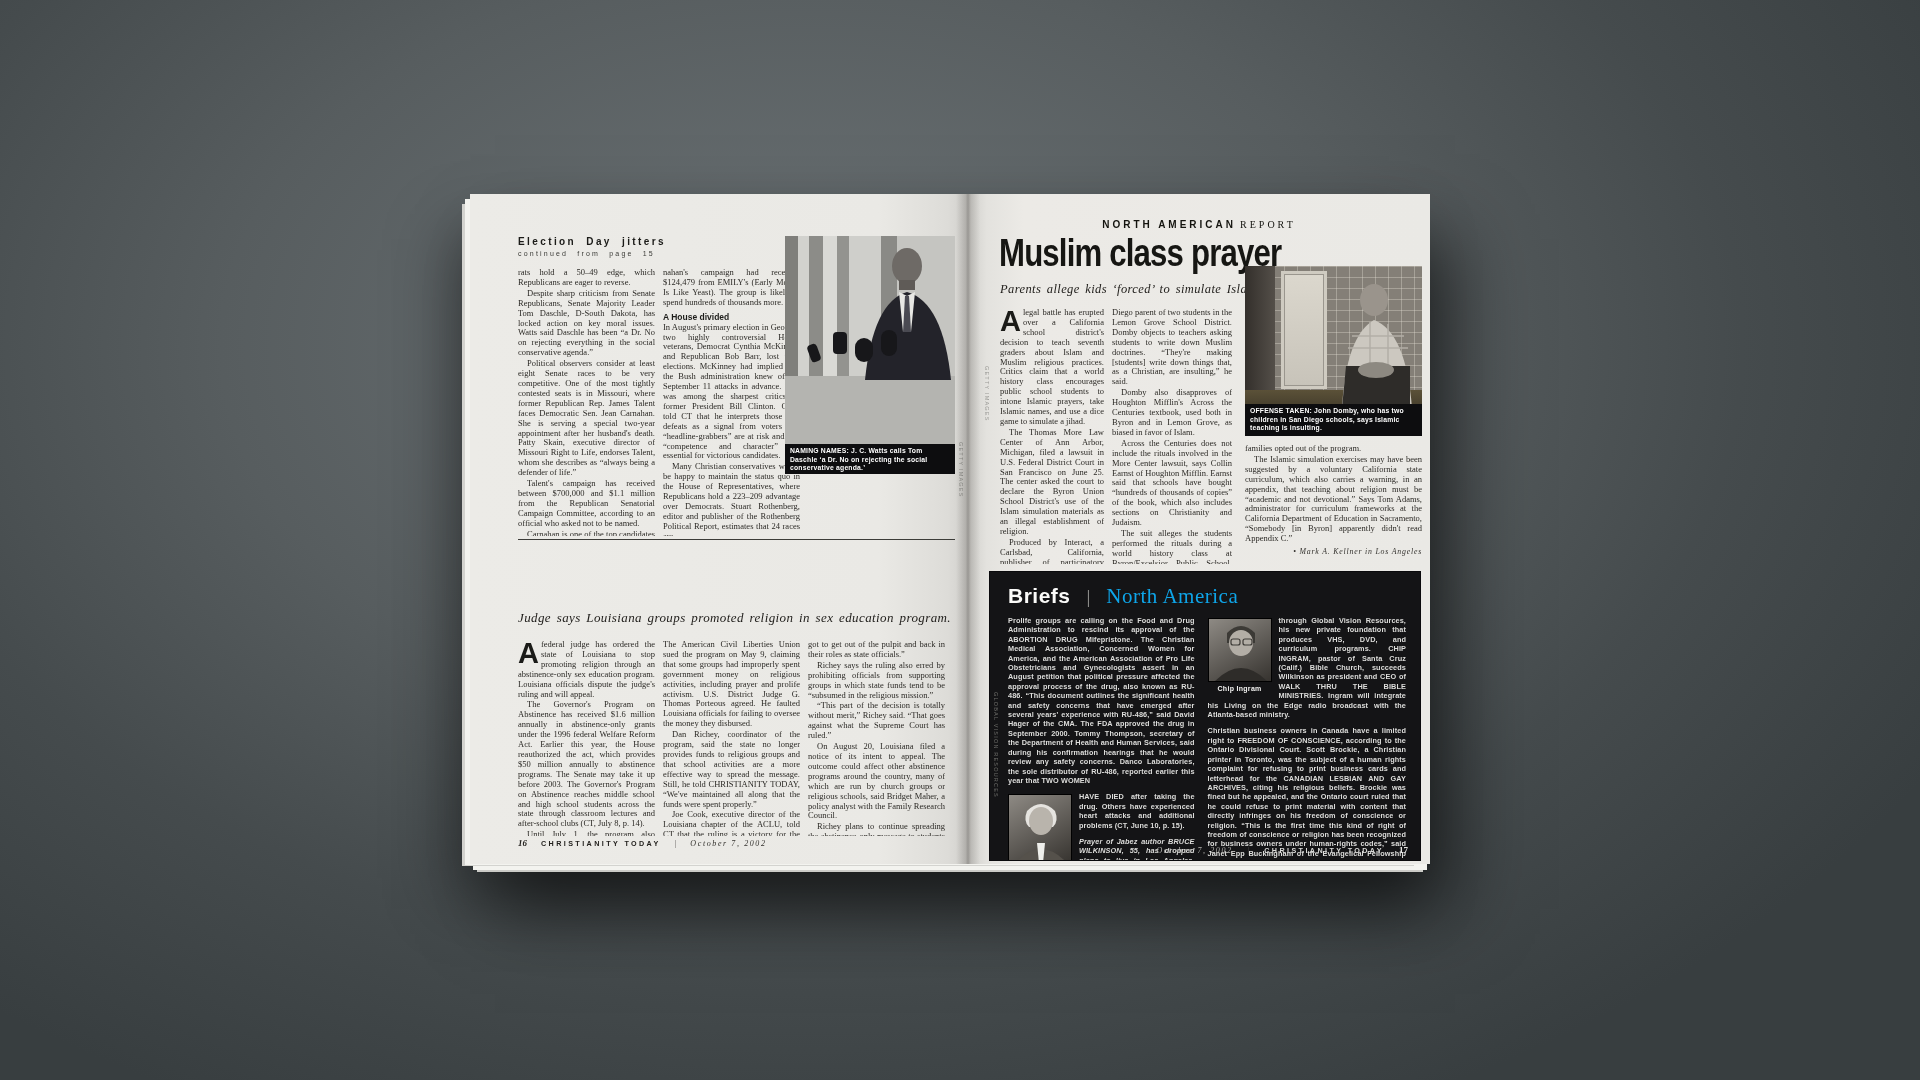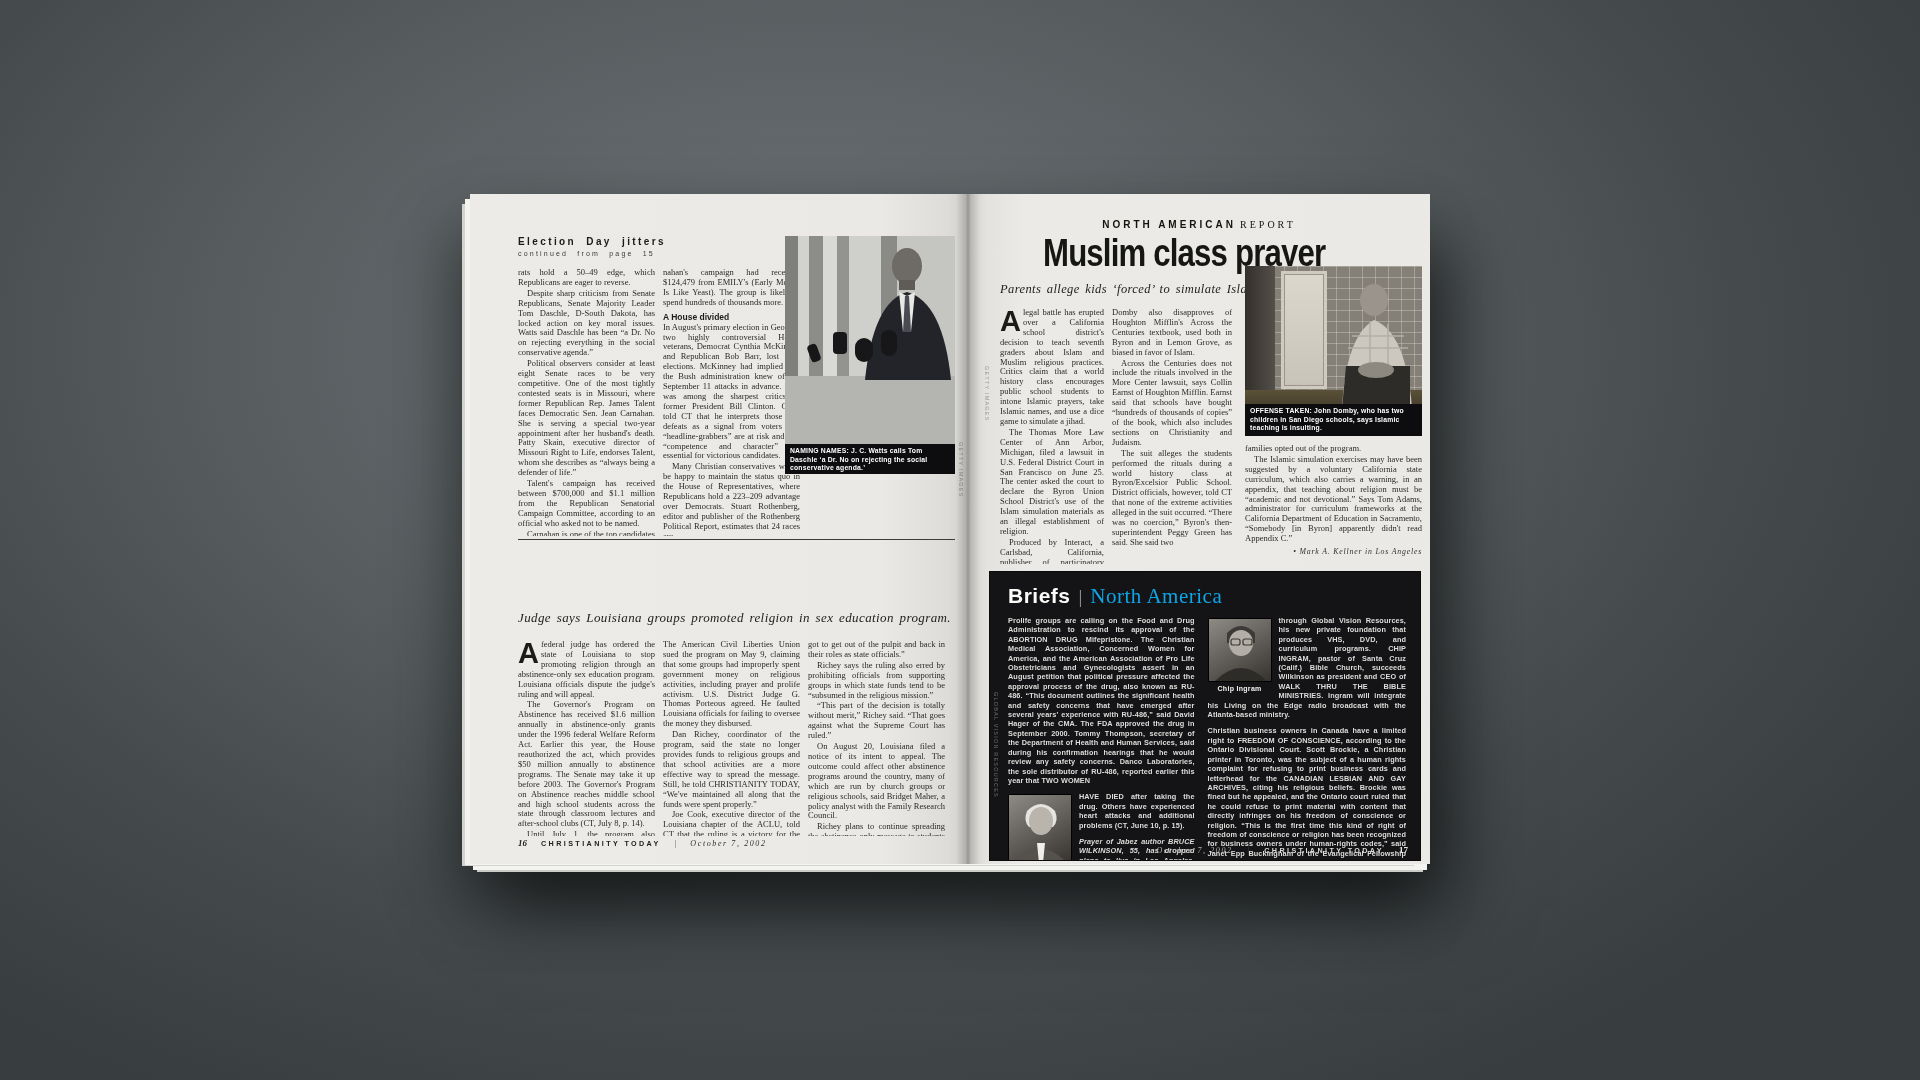--- a/index.html
+++ b/index.html
@@ -61,21 +61,21 @@
   .fsep{color:#55534f;font-size:8px;}
   .fdate{font:italic 8px "Liberation Serif",serif;letter-spacing:1.6px;color:#33312d;}
 
   
   .kicker{position:absolute;left:0;top:20px;width:100%;text-align:center;color:#14140f;}
   .kicker b{font:bold 10px "Liberation Sans",sans-serif;letter-spacing:3px;}
   .kicker span{font:10px "Liberation Serif",serif;letter-spacing:3px;}
   .briefs{position:absolute;left:22px;top:378px;width:430px;height:288px;background:#141416;overflow:hidden;
     box-shadow:0 0 0 1px #0a0a0c;}
   .briefs-inner{position:absolute;inset:12px 14px 6px 18px;}
-  .b-head{display:flex;align-items:baseline;gap:8px;margin-bottom:7px;}
+  .b-head{display:flex;align-items:baseline;gap:16px;margin-bottom:7px;}
   .b-title{font:900 21px "Liberation Sans",sans-serif;color:#fbfbf9;letter-spacing:.5px;}
   .b-bar{color:#9a9a96;font-size:19px;font-weight:400;}
   .b-region{font:21px "Liberation Serif",serif;color:#0ea5e9;letter-spacing:.5px;}
   .b-body{display:flex;gap:13px;}
   .b-colA{width:188px;}
   .b-colB{width:200px;}
   .briefs p{margin:0 0 7px 0;font:bold 7.3px/9.4px "Liberation Sans",sans-serif;color:#dddddb;text-align:justify;letter-spacing:.1px;}
   .footer-r{position:absolute;right:12px;bottom:5px;display:flex;align-items:baseline;gap:15px;}
   .footer-r .fdate{color:#b7b7b3;}
   .footer-r .brand{color:#d9d9d7;}
@@ -160,34 +160,35 @@
     </div>
   </div>
 
   <div class="page right">
 
     <div class="kicker">
       <b>NORTH AMERICAN</b>
       <span>REPORT</span>
     </div>
 
-    <div style="position:absolute;left:31px;top:38px;margin-left:44px;">
+    <div style="position:absolute;left:31px;top:38px;">
       <span class="mega" style="font-size:38px;">Muslim class prayer</span>
     </div>
     <div class="deck" style="position:absolute;left:32px;top:88px;font-size:12.5px;">Parents allege kids ‘forced’ to simulate Islam.</div>
 
     <div class="vcred" style="left:16px;top:172px;color:#9a9a96;">GETTY IMAGES</div>
 
     <div class="col" style="left:32px;top:114px;width:104px;height:256px;">
       <p><span class="drop">A</span><span>legal battle has erupted over a California school district's decision to teach seventh graders about Islam and Muslim religious practices. Critics claim that a world history class encourages public school students to intone Islamic prayers, take Islamic names, and use a dice game to simulate a jihad.</span></p>
       <p>The Thomas More Law Center of Ann Arbor, Michigan, filed a lawsuit in U.S. Federal District Court in San Francisco on June 25. The center asked the court to declare the Byron Union School District's use of the Islam simulation materials as an illegal establishment of religion.</p>
       <p>Produced by Interact, a Carlsbad, California, publisher of participatory curriculum, the Islam simulation says students will “read a short history of Islam, acquire a Muslim name and learn about Muslim dress and customs.” The More Center filed the action on behalf of parents and four children in the district near Oakland.</p>
 
     </div>
     <div class="col" style="left:144px;top:114px;width:120px;height:256px;">
+      <p>Diego parent of two students in the Lemon Grove School District. Domby objects to teachers asking students to write down Muslim doctrines. “They're making [students] write down things that, as a Christian, are insulting,” he said.</p>
       <p>Domby also disapproves of Houghton Mifflin's Across the Centuries textbook, used both in Byron and in Lemon Grove, as biased in favor of Islam.</p>
       <p>Across the Centuries does not include the rituals involved in the More Center lawsuit, says Collin Earnst of Houghton Mifflin. Earnst said that schools have bought “hundreds of thousands of copies” of the book, which also includes sections on Christianity and Judaism.</p>
       <p>The suit alleges the students performed the rituals during a world history class at Byron/Excelsior Public School. District officials, however, told CT that none of the extreme activities alleged in the suit occurred. “There was no coercion,” Byron's then-superintendent Peggy Green has said. She said two</p>
     </div>
 
     <div class="ph-domby">
       <div class="tile"></div>
       <div class="door"></div>
       <div class="darkside"></div>
       <div class="floor"></div>

